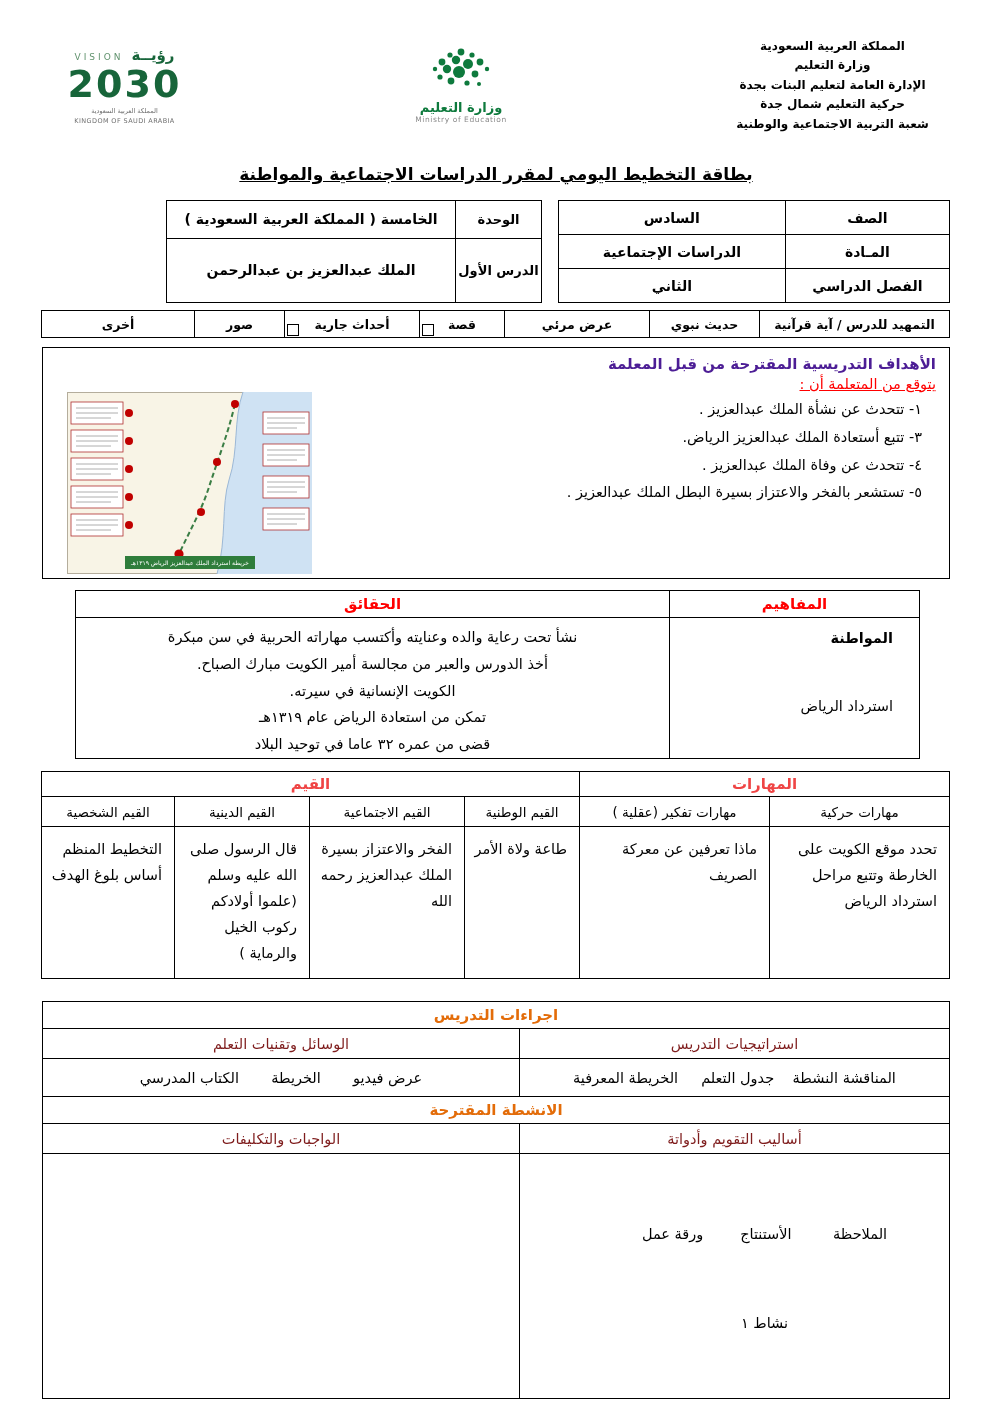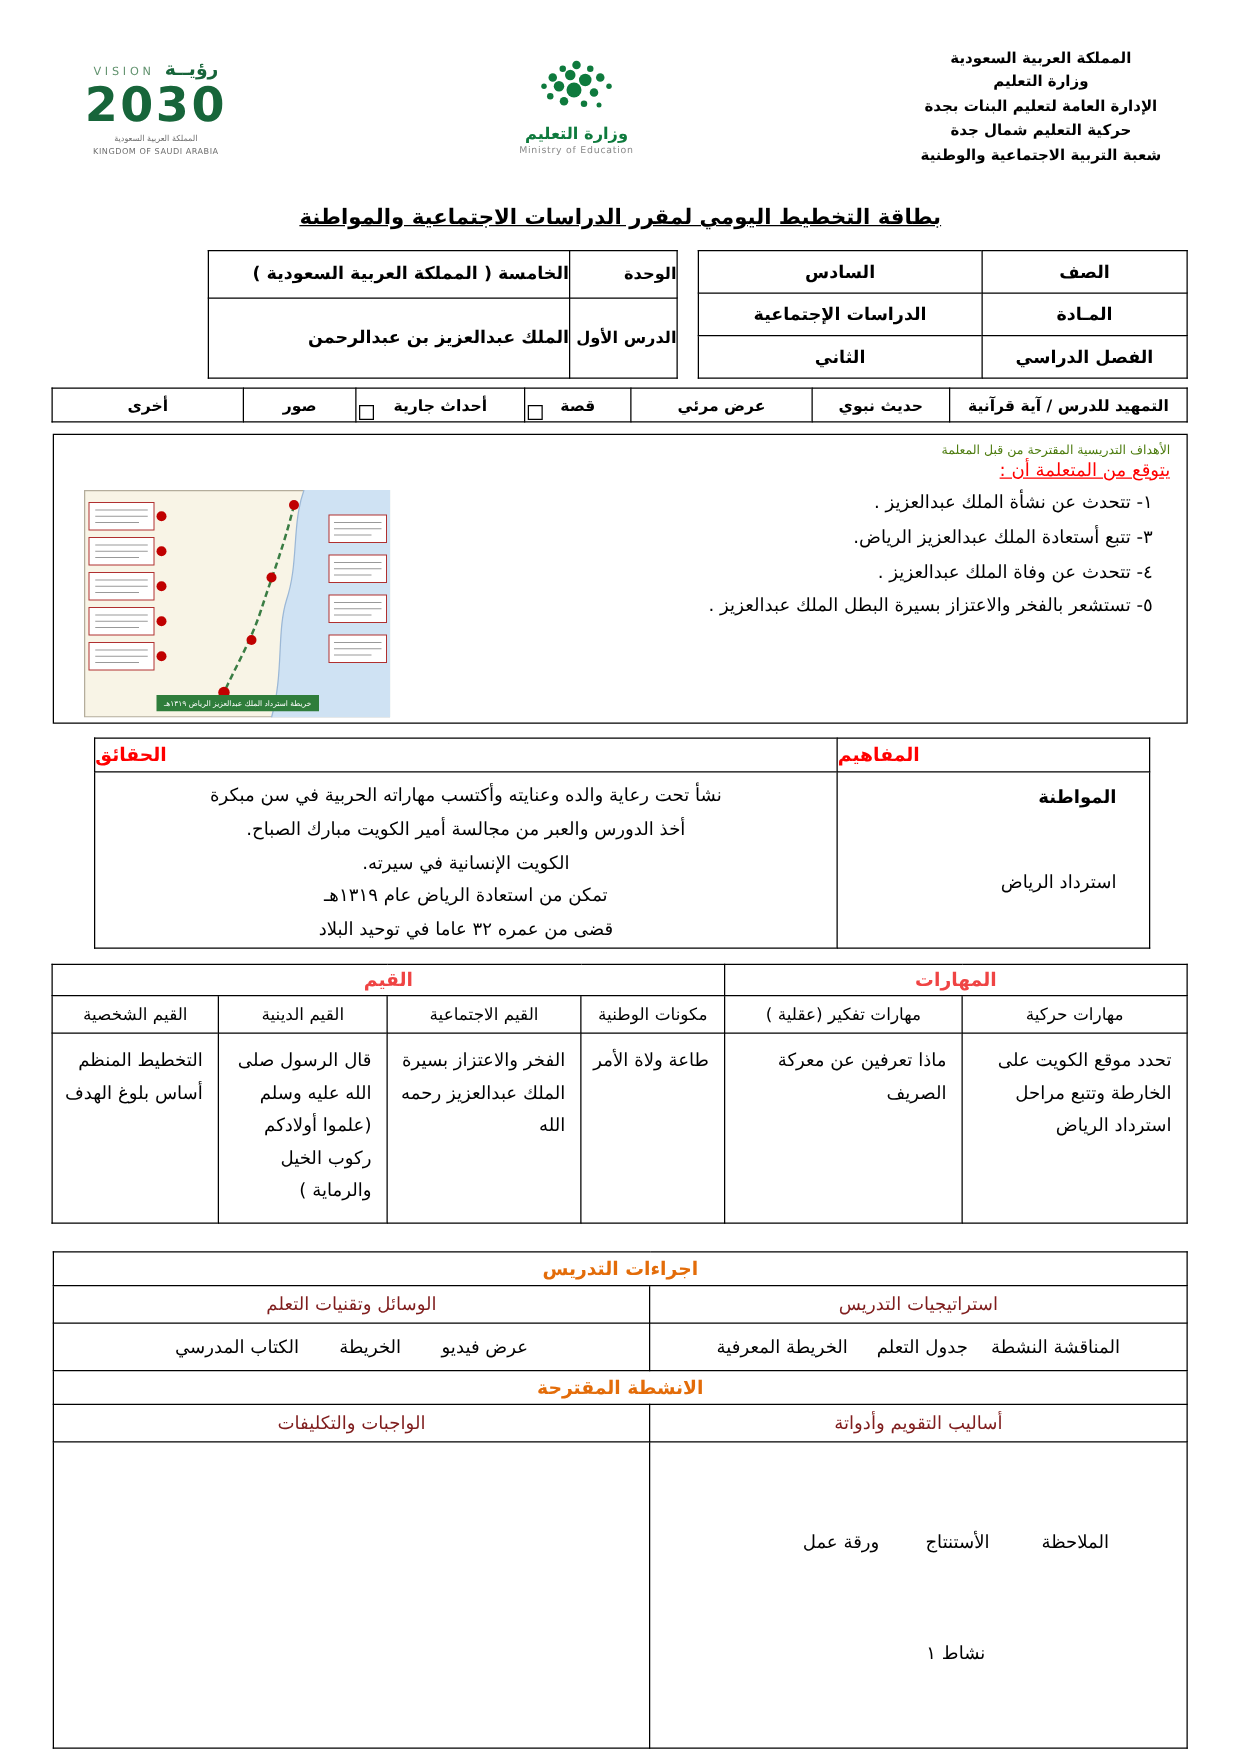--- a/index.html
+++ b/index.html
@@ -32,46 +32,46 @@
   td, th { border: 1.6px solid #000; font-weight: normal; }
 
   
   .info-row { display: flex; gap: 16px; }
   .info-table td { text-align: center; vertical-align: middle; }
   .info-right { width: 392px; }
   .info-right td { height: 34px; }
   .info-right .lbl { width: 42%; font-weight: bold; font-size: 14px; }
   .info-right .val { font-weight: bold; font-size: 14px; }
   .info-left { width: 376px; }
-  .info-left td { height: 34px; text-align: right; }
+  .info-left td { height: 34px; }
   .info-left .lbl { width: 86px; font-weight: bold; font-size: 13px; }
   .info-left .val { font-weight: bold; font-size: 14px; }
   .lesson-row td { height: 58px; }
   .lesson-title { font-size: 16px; }
 
   
   .strip { width: 100%; margin-top: 7px; }
   .strip td { height: 27px; text-align: center; vertical-align: middle; font-weight: bold; font-size: 12.5px; position: relative; }
   .chk { position: absolute; left: 2px; bottom: 1px; width: 12px; height: 12px; border: 1.5px solid #000; background: #fff; display: inline-block; }
 
   
   .obj-box { border: 1.6px solid #000; margin-top: 9px; height: 232px; position: relative; padding: 7px 13px; }
-  .obj-title { color: #4d7c0f; font-weight: normal; font-size: 10px; text-align: right; }
+  .obj-title { color: #4c1d95; font-weight: bold; font-size: 15px; text-align: right; }
   .obj-sub { color: #ff0000; font-size: 14.5px; text-decoration: underline; margin: 3px 0 4px; }
   .obj-item { font-size: 14.5px; line-height: 1.92; padding-right: 14px; }
   .map-wrap { position: absolute; left: 24px; top: 44px; width: 245px; height: 182px; }
 
   
   .elements-box { border: 1.6px solid #000; margin-top: 9px; padding: 6px 10px 10px; }
   .elements-title { color: #ff0000; font-weight: bold; font-size: 15px; text-align: center; }
   .elements-items { display: flex; justify-content: center; gap: 52px; margin-top: 7px; font-size: 15px; transform: translateX(-78px); }
 
   
   .cf-table { width: 845px; margin-top: 11px; margin-right: 30px; }
-  .cf-table .hd { height: 27px; text-align: left; vertical-align: middle; color: #ff0000; font-weight: bold; font-size: 15px; }
+  .cf-table .hd { height: 27px; text-align: center; vertical-align: middle; color: #ff0000; font-weight: bold; font-size: 15px; }
   .cf-concepts-col { width: 250px; }
   .cf-body { height: 140px; vertical-align: top; font-size: 14.5px; }
   .cf-concepts { text-align: right; padding: 12px 26px 0 6px; }
   .cf-concepts .c1 { margin-bottom: 52px; font-weight: bold; }
   .cf-facts { text-align: center; padding-top: 6px; line-height: 1.85; }
 
   
   .sv-table { width: 100%; margin-top: 12px; }
   .sv-table .grp { height: 25px; text-align: center; vertical-align: middle; color: #ef4444; font-weight: bold; font-size: 15px; }
   .sv-table .sub { height: 30px; text-align: center; vertical-align: middle; font-weight: normal; font-size: 13.5px; }
@@ -321,21 +321,21 @@
         <col style="width:133px">
     </colgroup>
     <tbody>
         <tr>
       <td class="grp" colspan="2">المهارات</td>
       <td class="grp" colspan="4">القيم</td>
     </tr>
     <tr>
       <td class="sub">مهارات حركية</td>
       <td class="sub">مهارات تفكير (عقلية )</td>
-      <td class="sub">مكونات الوطنية</td>
+      <td class="sub">القيم الوطنية</td>
       <td class="sub">القيم الاجتماعية</td>
       <td class="sub">القيم الدينية</td>
       <td class="sub">القيم الشخصية</td>
     </tr>
     <tr>
       <td class="cnt">تحدد موقع الكويت على الخارطة وتتبع مراحل استرداد الرياض</td>
       <td class="cnt">ماذا تعرفين عن معركة الصريف</td>
       <td class="cnt">طاعة ولاة الأمر</td>
       <td class="cnt">الفخر والاعتزاز بسيرة الملك عبدالعزيز رحمه الله</td>
       <td class="cnt">قال الرسول صلى الله عليه وسلم (علموا أولادكم ركوب الخيل والرماية )</td>

